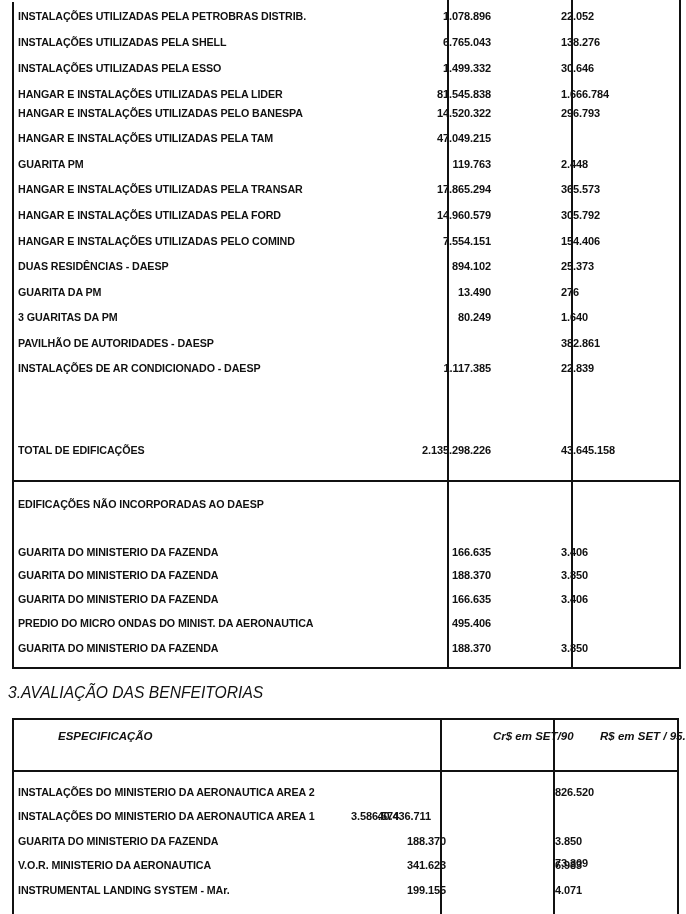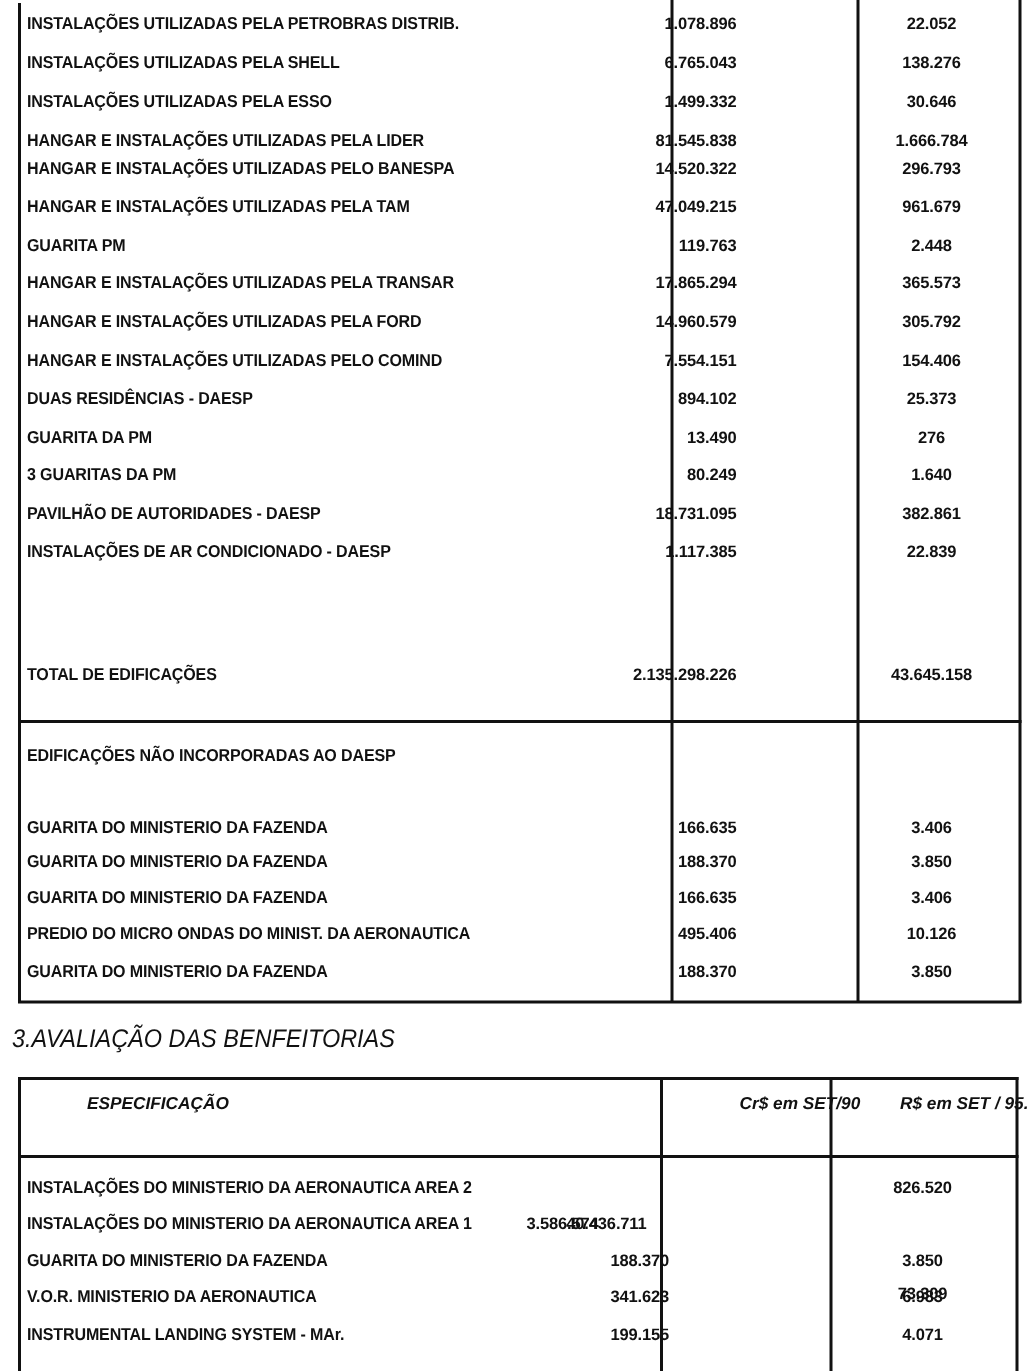--- a/index.html
+++ b/index.html
@@ -47,21 +47,21 @@
       text-align: right;
       line-height: 24px;
       white-space: nowrap;
       font-size: 11px;
     }
     .cell-v2 {
       position: absolute;
       right: 8px;
       top: 0;
       width: 120px;
-      text-align: center;
+      text-align: left;
       line-height: 24px;
       white-space: nowrap;
       font-size: 11px;
     }
     .vline {
       position: absolute;
       background: #111;
       width: 2px;
     }
     .hline {
@@ -123,21 +123,20 @@
     <span class="cell-v2">1.666.784</span>
   </div>
   <div class="row" style="top:101px;left:8px;">
     <span class="cell-desc">HANGAR E INSTALAÇÕES UTILIZADAS PELO BANESPA</span>
     <span class="cell-v1">14.520.322</span>
     <span class="cell-v2">296.793</span>
   </div>
   <div class="row" style="top:126px;left:8px;">
     <span class="cell-desc">HANGAR E INSTALAÇÕES UTILIZADAS PELA TAM</span>
     <span class="cell-v1">47.049.215</span>
-    <span class="cell-v2">961.679</span>
   </div>
   <div class="row" style="top:152px;left:8px;">
     <span class="cell-desc">GUARITA  PM</span>
     <span class="cell-v1">119.763</span>
     <span class="cell-v2">2.448</span>
   </div>
   <div class="row" style="top:177px;left:8px;">
     <span class="cell-desc">HANGAR E INSTALAÇÕES UTILIZADAS PELA TRANSAR</span>
     <span class="cell-v1">17.865.294</span>
     <span class="cell-v2">365.573</span>
@@ -162,21 +161,20 @@
     <span class="cell-v1">13.490</span>
     <span class="cell-v2">276</span>
   </div>
   <div class="row" style="top:305px;left:8px;">
     <span class="cell-desc">3 GUARITAS DA PM</span>
     <span class="cell-v1">80.249</span>
     <span class="cell-v2">1.640</span>
   </div>
   <div class="row" style="top:331px;left:8px;">
     <span class="cell-desc">PAVILHÃO DE AUTORIDADES - DAESP</span>
-    <span class="cell-v1">18.731.095</span>
     <span class="cell-v2">382.861</span>
   </div>
   <div class="row" style="top:356px;left:8px;">
     <span class="cell-desc">INSTALAÇÕES DE AR CONDICIONADO - DAESP</span>
     <span class="cell-v1">1.117.385</span>
     <span class="cell-v2">22.839</span>
   </div>
 
   <div class="row" style="top:438px;left:8px;">
     <span class="cell-desc">TOTAL DE EDIFICAÇÕES</span>
@@ -199,21 +197,20 @@
     <span class="cell-v2">3.850</span>
   </div>
   <div class="row" style="top:587px;left:8px;">
     <span class="cell-desc">GUARITA DO MINISTERIO DA FAZENDA</span>
     <span class="cell-v1">166.635</span>
     <span class="cell-v2">3.406</span>
   </div>
   <div class="row" style="top:611px;left:8px;">
     <span class="cell-desc">PREDIO DO MICRO ONDAS DO MINIST. DA AERONAUTICA</span>
     <span class="cell-v1">495.406</span>
-    <span class="cell-v2">10.126</span>
   </div>
   <div class="row" style="top:636px;left:8px;">
     <span class="cell-desc">GUARITA DO MINISTERIO DA FAZENDA</span>
     <span class="cell-v1">188.370</span>
     <span class="cell-v2">3.850</span>
   </div>
 </div>
 
 <div class="section-title">3.AVALIAÇÃO DAS BENFEITORIAS</div>
 

